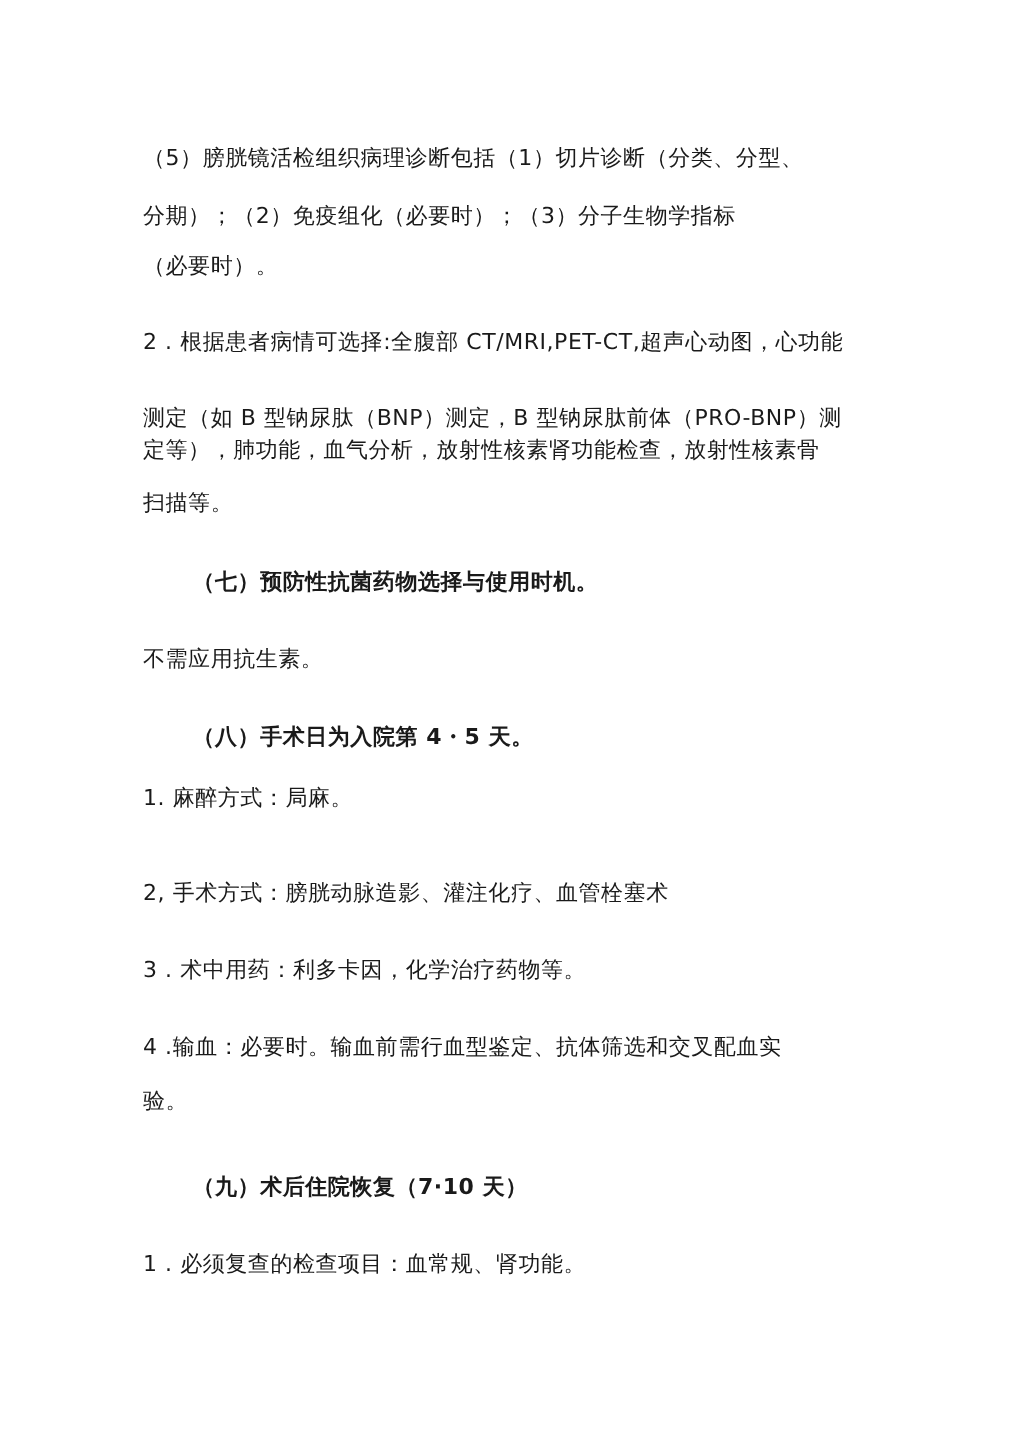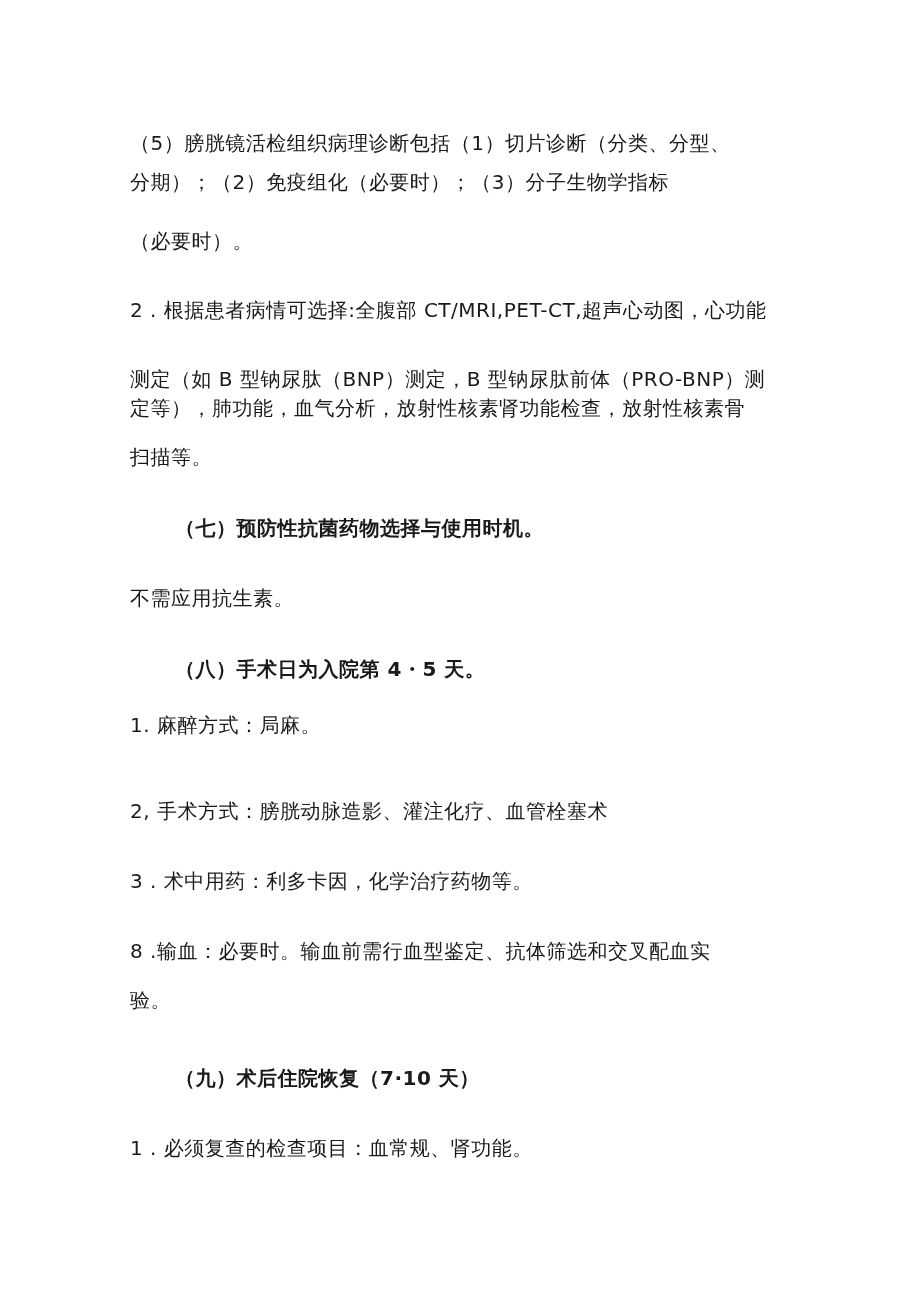--- a/index.html
+++ b/index.html
@@ -27,34 +27,34 @@
       left: 175px;
       font-weight: bold;
     }
   </style>
 </head>
 <body>
 
 <div>
 
   <div class="line" style="top:129px;">（5）膀胱镜活检组织病理诊断包括（1）切片诊断（分类、分型、</div>
-  <div class="line" style="left:130px; top:168px;">分期）；（2）免疫组化（必要时）；（3）分子生物学指标</div>
+  <div class="line" style="left:130px; top:182px;">分期）；（2）免疫组化（必要时）；（3）分子生物学指标</div>
   <div class="line" style="left:130px; top:227px;">（必要时）。</div>
 
   <div class="line" style="top:296px;text-align:center;">2 . 根据患者病情可选择:全腹部 CT/MRI,PET-CT,超声心动图，心功能</div>
   <div class="line" style="top:365px;">测定（如 B 型钠尿肽（BNP）测定，B 型钠尿肽前体（PRO-BNP）测</div>
   <div class="line" style="top:394px;">定等），肺功能，血气分析，放射性核素肾功能检查，放射性核素骨</div>
   <div class="line" style="top:443px;">扫描等。</div>
 
   <div class="line heading" style="top:514px;">（七）预防性抗菌药物选择与使用时机。</div>
   <div class="line" style="top:584px;">不需应用抗生素。</div>
 
   <div class="line heading" style="top:655px;">（八）手术日为入院第 4・5 天。</div>
   <div class="line" style="top:711px;">1. 麻醉方式：局麻。</div>
   <div class="line" style="top:797px;text-align:right;">2, 手术方式：膀胱动脉造影、灌注化疗、血管栓塞术</div>
   <div class="line" style="top:867px;">3 . 术中用药：利多卡因，化学治疗药物等。</div>
-  <div class="line" style="top:937px;">8 .输血：必要时。输血前需行血型鉴定、抗体筛选和交叉配血实</div>
+  <div class="line" style="top:937px;">4 .输血：必要时。输血前需行血型鉴定、抗体筛选和交叉配血实</div>
   <div class="line" style="top:986px;">验。</div>
 
   <div class="line heading" style="top:1064px;">（九）术后住院恢复（7·10 天）</div>
   <div class="line" style="top:1134px;">1 . 必须复查的检查项目：血常规、肾功能。</div>
 
 </div>
 
 </body></html>

